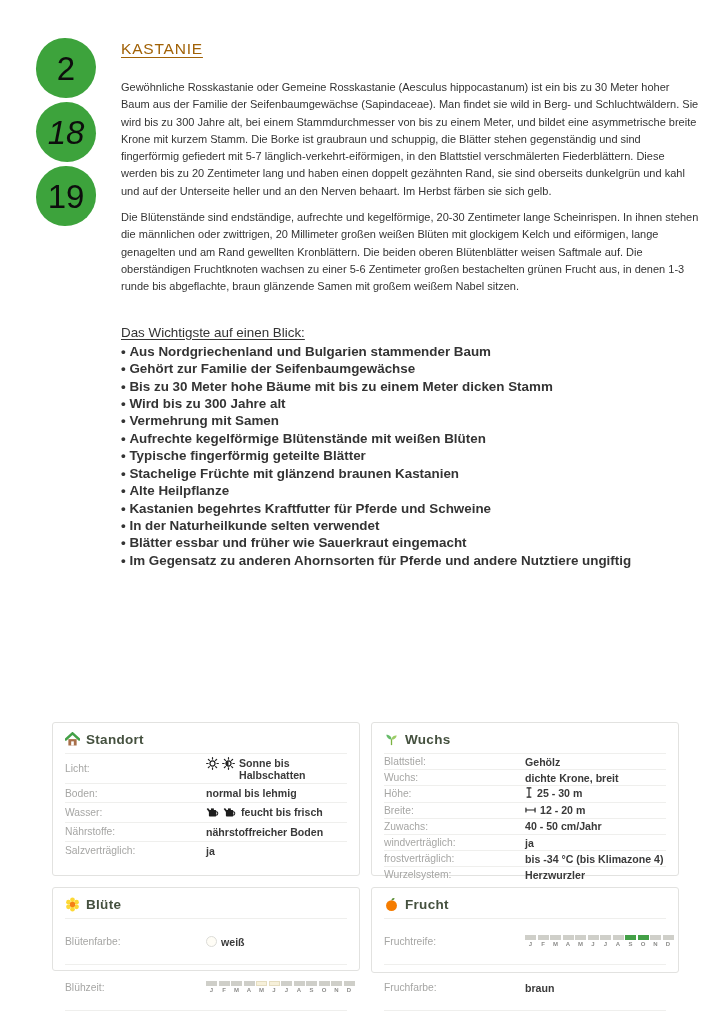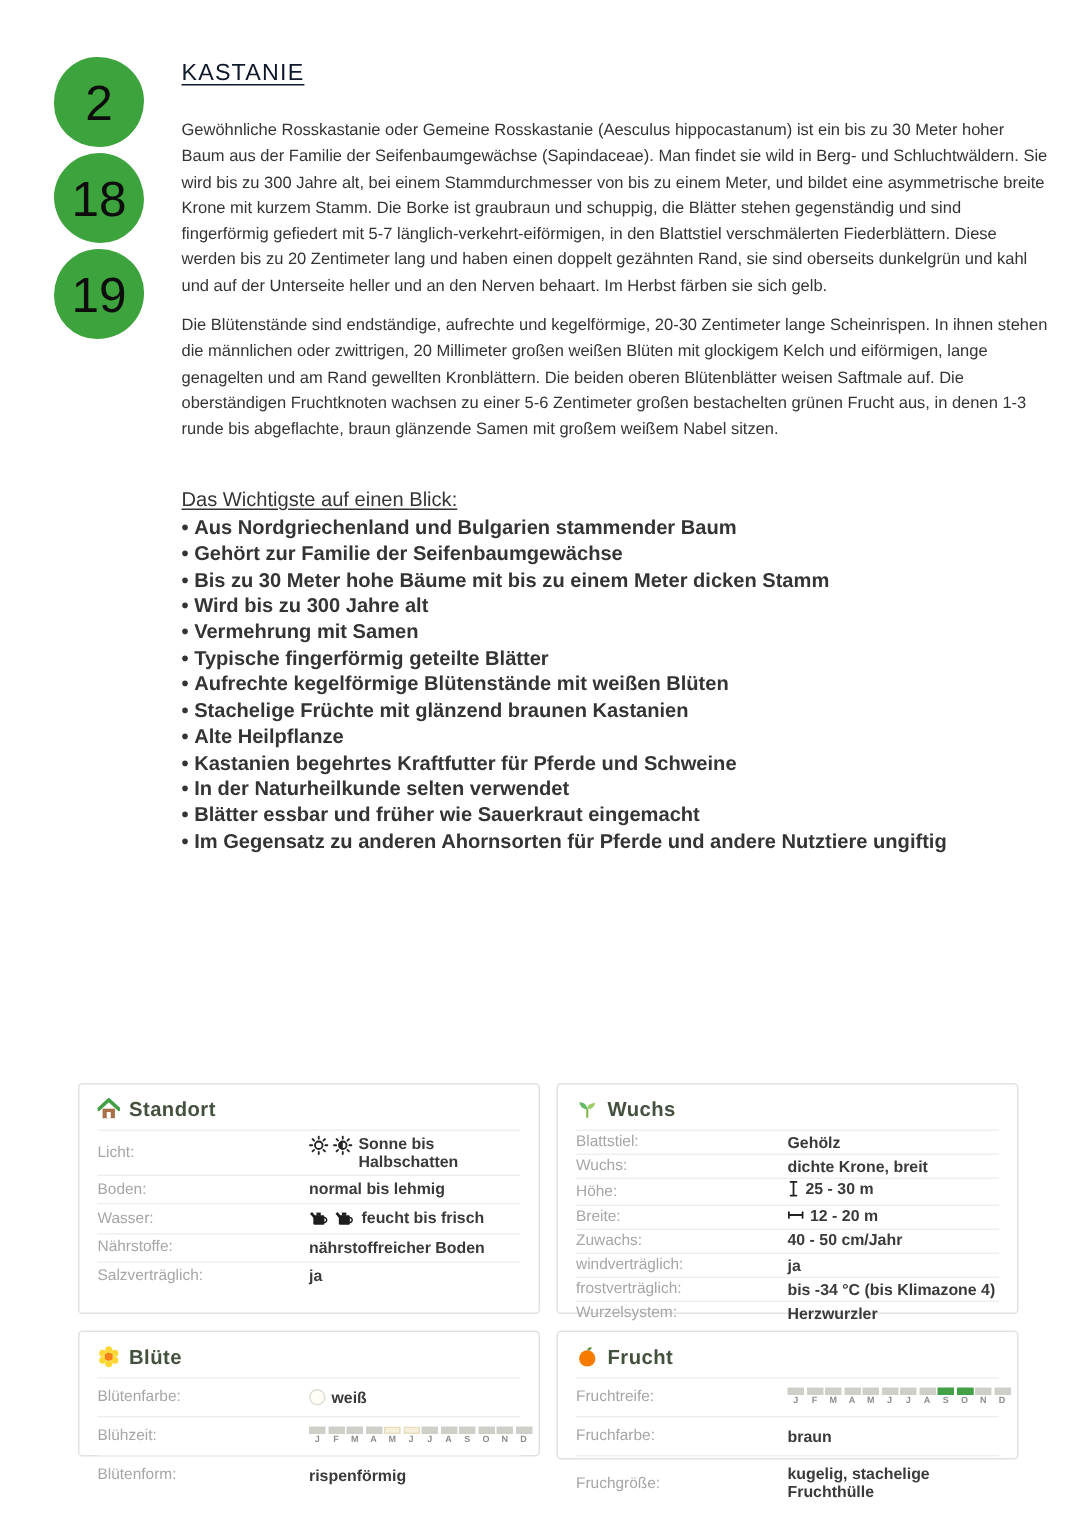--- a/index.html
+++ b/index.html
@@ -10,26 +10,26 @@
   }
   
   .badges{position:absolute;left:36px;top:38px;width:62px;}
   .badge{
     width:60px;height:60px;margin-bottom:4px;border-radius:50%;
     background:#3da33c;color:#0d0d0d;
     display:flex;align-items:center;justify-content:center;
     font-size:33px;font-weight:500;line-height:1;
   }
   .badge:nth-child(1){border-radius:48% 52% 50% 50%/51% 49% 52% 48%;}
-  .badge:nth-child(2){border-radius:51% 49% 48% 52%/49% 52% 48% 51%;}
+  .badge:nth-child(2){border-radius:51% 49% 48% 52%/49% 52% 48% 51%;font-style:italic;}
   .badge:nth-child(3){border-radius:50% 50% 52% 48%/52% 48% 51% 49%;}
   
   .content{position:absolute;left:121px;top:40px;width:580px;}
   .page-title{
-    font-size:15.5px;font-weight:500;letter-spacing:.8px;color:#0f172a;
+    font-size:15.5px;font-weight:500;letter-spacing:.8px;color:#a16207;
     text-decoration:underline;text-underline-offset:3px;margin:0 0 21px 0;
   }
   .para{font-size:11px;line-height:17.3px;margin:0 0 9px 0;color:#343434;}
   .para.second{margin-bottom:28px;}
   .list-heading{
     font-size:13.4px;line-height:17.3px;color:#343434;margin:0 0 2px 0;
     text-decoration:underline;text-underline-offset:2px;
   }
   ul.highlights{list-style:none;margin:0;padding:0;font-weight:bold;}
   ul.highlights li{font-size:13.4px;line-height:17.4px;color:#343434;}
@@ -44,21 +44,21 @@
   .card-bluete {left:52px;top:887px;width:308px;height:84px;}
   .card-frucht {left:371px;top:887px;width:308px;height:86px;}
   .card-head{display:flex;align-items:center;gap:6px;padding-bottom:6px;}
   .card-head .ttl{font-size:13.5px;font-weight:bold;color:#45513f;letter-spacing:.3px;}
   .card-head svg{display:block;}
   .row{
     display:flex;align-items:center;border-top:1px solid #efefed;
     padding:2.6px 0;min-height:13px;
   }
   .card-wuchs .row{padding:1.1px 0;}
-  .card-bluete .row,.card-frucht .row{padding:6px 0;}
+  .card-bluete .row,.card-frucht .row{padding:16px 0;}
   .lbl{width:50%;font-size:10.3px;color:#a6a6a4;}
   .val{width:50%;font-size:10.6px;font-weight:bold;color:#3a3a3a;display:flex;align-items:flex-start;gap:4px;}
   .vicons{display:flex;align-items:center;gap:3px;}
   .vicons svg{display:block;}
   .swatch{
     width:9px;height:9px;border-radius:50%;
     background:#fffdf6;border:1px solid #dcdcd8;flex:0 0 auto;
   }
   
   .monthbar{display:flex;gap:1.5px;}
@@ -79,22 +79,22 @@
   <h1 class="page-title">KASTANIE</h1>
   <p class="para">Gewöhnliche Rosskastanie oder Gemeine Rosskastanie (Aesculus hippocastanum) ist ein bis zu 30 Meter hoher Baum aus der Familie der Seifenbaumgewächse (Sapindaceae). Man findet sie wild in Berg- und Schluchtwäldern. Sie wird bis zu 300 Jahre alt, bei einem Stammdurchmesser von bis zu einem Meter, und bildet eine asymmetrische breite Krone mit kurzem Stamm. Die Borke ist graubraun und schuppig, die Blätter stehen gegenständig und sind fingerförmig gefiedert mit 5-7 länglich-verkehrt-eiförmigen, in den Blattstiel verschmälerten Fiederblättern. Diese werden bis zu 20 Zentimeter lang und haben einen doppelt gezähnten Rand, sie sind oberseits dunkelgrün und kahl und auf der Unterseite heller und an den Nerven behaart. Im Herbst färben sie sich gelb.</p>
   <p class="para second">Die Blütenstände sind endständige, aufrechte und kegelförmige, 20-30 Zentimeter lange Scheinrispen. In ihnen stehen die männlichen oder zwittrigen, 20 Millimeter großen weißen Blüten mit glockigem Kelch und eiförmigen, lange genagelten und am Rand gewellten Kronblättern. Die beiden oberen Blütenblätter weisen Saftmale auf. Die oberständigen Fruchtknoten wachsen zu einer 5-6 Zentimeter großen bestachelten grünen Frucht aus, in denen 1-3 runde bis abgeflachte, braun glänzende Samen mit großem weißem Nabel sitzen.</p>
   <div class="list-heading">Das Wichtigste auf einen Blick:</div>
   <ul class="highlights">
     <li>Aus Nordgriechenland und Bulgarien stammender Baum</li>
     <li>Gehört zur Familie der Seifenbaumgewächse</li>
     <li>Bis zu 30 Meter hohe Bäume mit bis zu einem Meter dicken Stamm</li>
     <li>Wird bis zu 300 Jahre alt</li>
     <li>Vermehrung mit Samen</li>
+    <li>Aufrechte kegelförmige Blütenstände mit weißen Blüten</li>
     <li>Typische fingerförmig geteilte Blätter</li>
-    <li>Aufrechte kegelförmige Blütenstände mit weißen Blüten</li>
     <li>Stachelige Früchte mit glänzend braunen Kastanien</li>
     <li>Alte Heilpflanze</li>
     <li>Kastanien begehrtes Kraftfutter für Pferde und Schweine</li>
     <li>In der Naturheilkunde selten verwendet</li>
     <li>Blätter essbar und früher wie Sauerkraut eingemacht</li>
     <li>Im Gegensatz zu anderen Ahornsorten für Pferde und andere Nutztiere ungiftig</li>
   </ul>
 </div>
 
 <div class="card card-standort">

